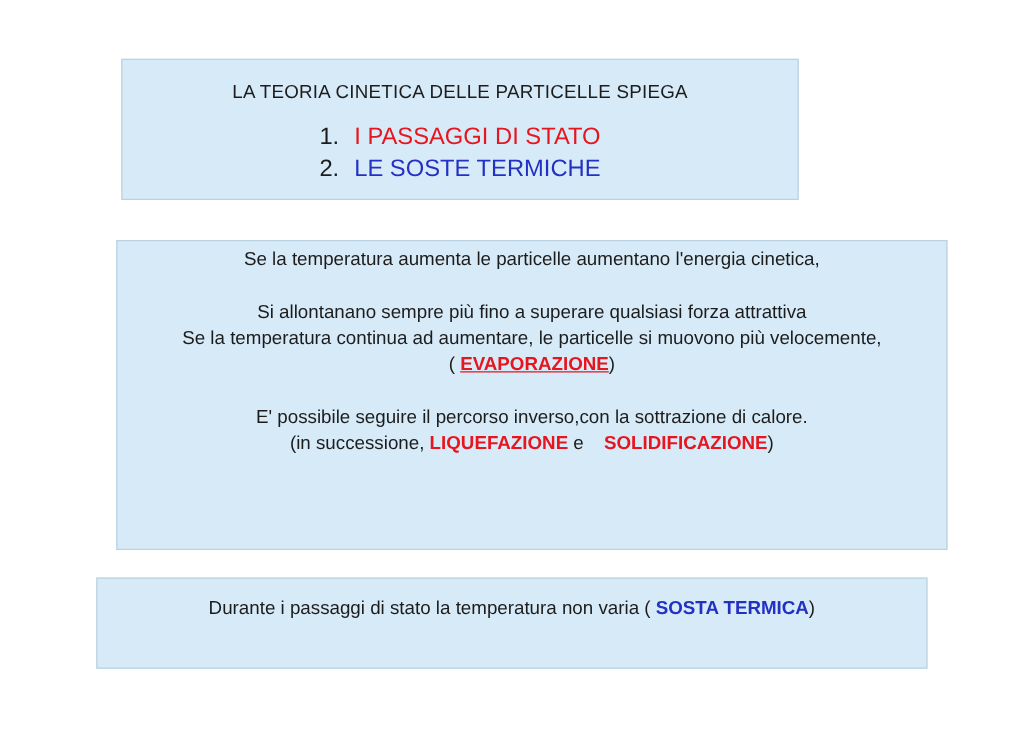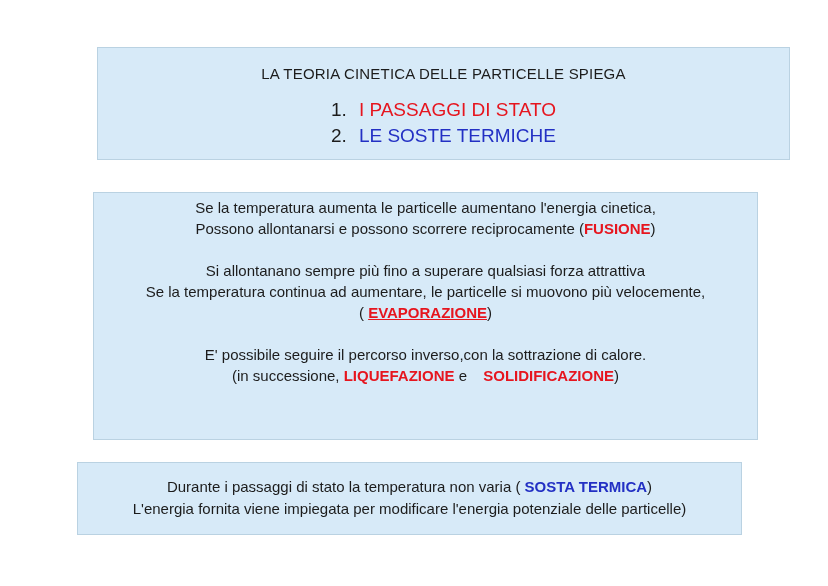--- a/index.html
+++ b/index.html
@@ -16,21 +16,21 @@
     overflow: hidden;
   }
   .box {
     position: absolute;
     box-sizing: border-box;
     background: var(--box_background, #d7eaf8);
     border: 1px solid var(--box_border, #bad2e2);
     text-align: center;
   }
   #title-box {
-    left: 97px; top: 47px; width: 693px; height: 113px;
+    left: 97px; top: 47px; width: 542px; height: 113px;
     padding-top: 17px;
   }
   .heading { font-size: 15px; letter-spacing: 0.2px; }
   .list {
     display: inline-block;
     text-align: left;
     margin-top: 15px;
   }
   .list-item { font-size: 19px; line-height: 26px; }
   .item-number { display: inline-block; margin-right: 12px; }
@@ -63,23 +63,20 @@
         <span class="item-number">2.</span><span class="item-label" style="color: rgb(35, 48, 196);">LE SOSTE TERMICHE</span>
       </div>
     </div>
   </div>
 
   <div class="box" id="explanation-box">
     <div class="paragraph">
       <div class="text-line">
         <span>Se la temperatura aumenta le particelle aumentano l'energia cinetica,</span>
       </div>
-      <div class="text-line">
-        <span>Possono allontanarsi e possono scorrere reciprocamente (</span><span class="term" style="color: rgb(230, 21, 30);">FUSIONE</span><span>)</span>
-      </div>
     </div>
 
     <div class="paragraph">
       <div class="text-line">
         <span>Si allontanano sempre più fino a superare qualsiasi forza attrattiva</span>
       </div>
       <div class="text-line">
         <span>Se la temperatura continua ad aumentare, le particelle si muovono più velocemente,</span>
       </div>
       <div class="text-line">
@@ -94,18 +91,15 @@
       <div class="text-line">
         <span>(in successione, </span><span class="term" style="color: rgb(230, 21, 30);">LIQUEFAZIONE</span><span> e </span><span class="term" style="color: rgb(230, 21, 30); margin-left: 12px;">SOLIDIFICAZIONE</span><span>)</span>
       </div>
     </div>
   </div>
 
   <div class="box" id="summary-box">
     <div class="text-line">
       <span>Durante i passaggi di stato la temperatura non varia ( </span><span class="term" style="color: rgb(35, 48, 196);">SOSTA TERMICA</span><span>)</span>
     </div>
-    <div class="text-line">
-      <span>L'energia fornita viene impiegata per modificare l'energia potenziale delle particelle)</span>
-    </div>
   </div>
 
 </div>
 
 </body></html>

